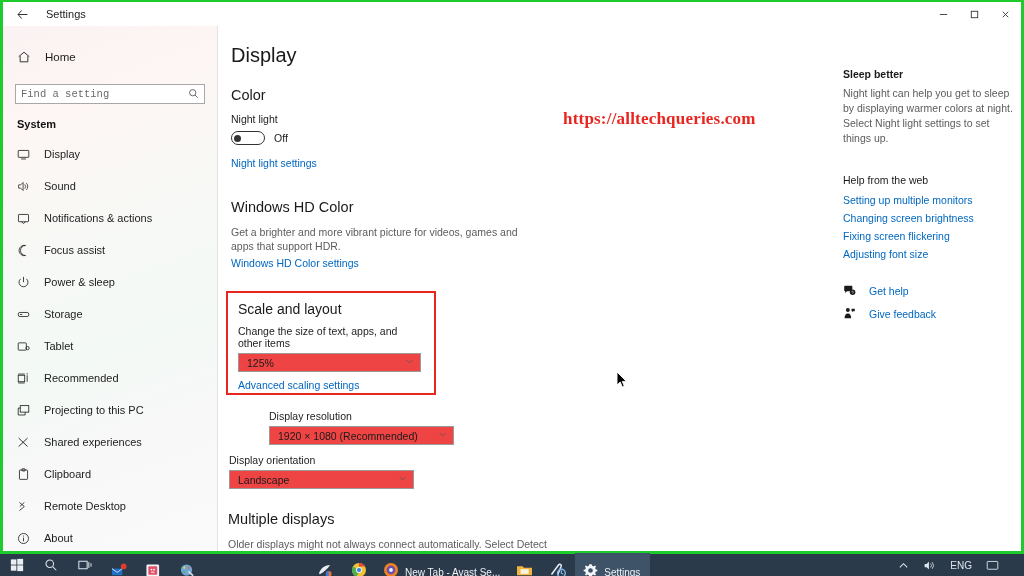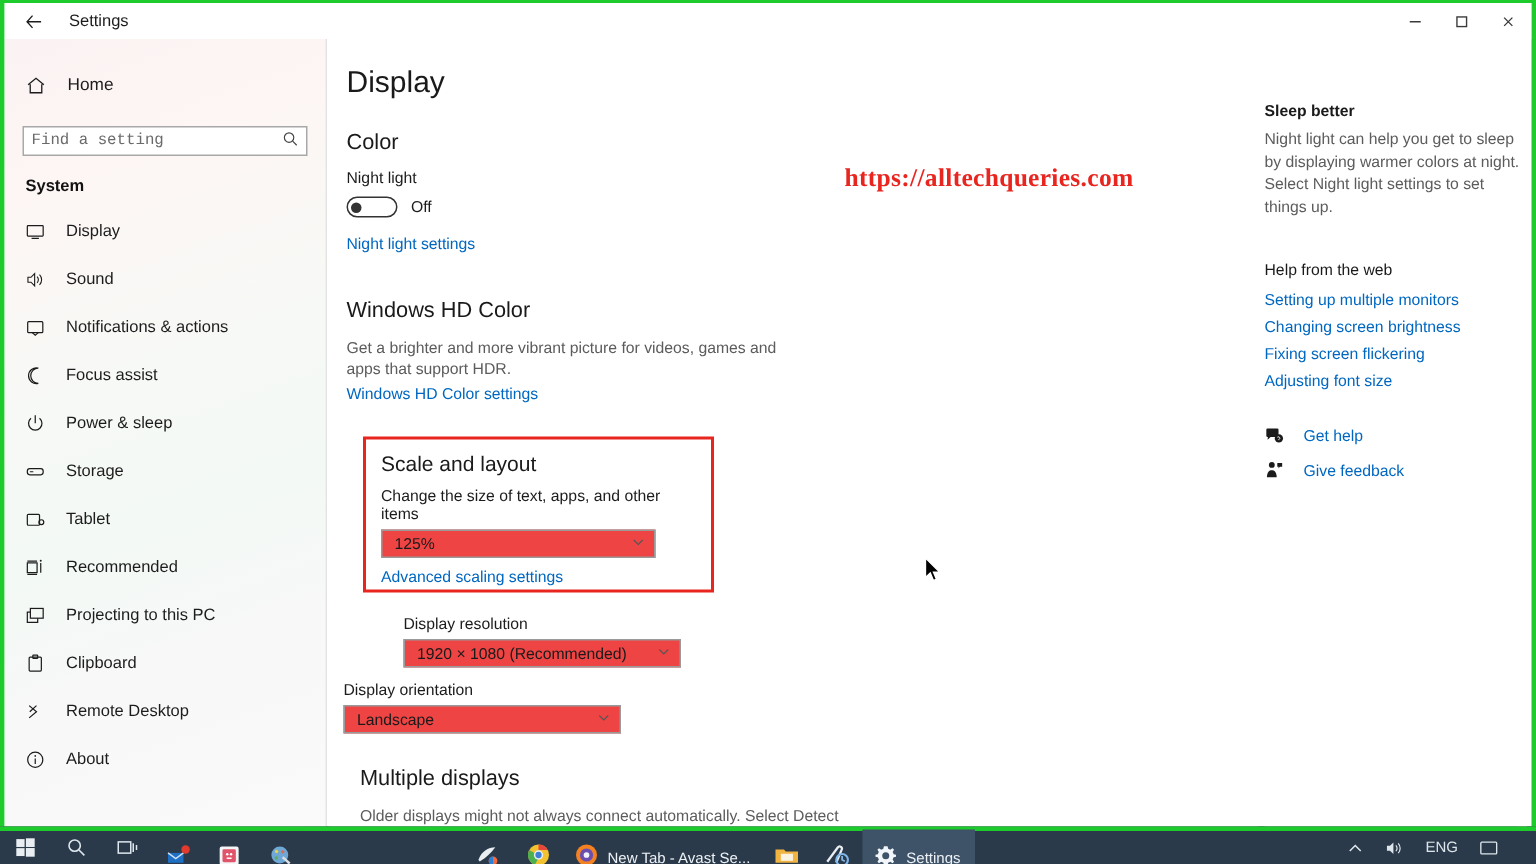--- a/index.html
+++ b/index.html
@@ -140,30 +140,30 @@
     border: 1px solid #9a9a9a; background: #ef4444;
     display: flex; align-items: center; justify-content: space-between;
     padding: 0 6px 0 8px;
     font-size: 10.5px; color: #1a1a1a;
     margin-top: 4px;
   }
   .combo .chev { color: #555; font-size: 9px; }
 
   
   #scale-box {
-    position: absolute; left: 23px; top: 265px;
-    width: 234px; height: 104px;
+    position: absolute; left: 7px; top: 265px;
+    width: 210px; height: 104px;
     border: 2px solid #e8251f;
     padding: 8px 10px 0 10px;
   }
   #scale-box .sec-title { margin-bottom: 8px; font-size: 14px; }
 
   #res-block { position: absolute; left: 10px; top: 384px; margin-left: 40px; }
   #orient-block { position: absolute; left: 10px; top: 428px; }
-  #multi-block { position: absolute; left: 21px; top: 485px; }
+  #multi-block { position: absolute; left: 9px; top: 485px; }
 
   
   #cursor {
     position: absolute; left: 397px; top: 345px;
     width: 12px; height: 18px;
   }
 
   
   #rightpanel {
     position: absolute; left: 840px; top: 24px;
@@ -371,20 +371,28 @@
         <div class="nav-item">
           <span class="ico">
             <svg width="13" height="13" viewBox="0 0 16 16">
               <rect x="4" y="2" width="10.5" height="8" stroke="#1c1c1c" stroke-width="1" fill="none"></rect>
               <path d="M4 5 L1.5 5 L1.5 13.5 L10 13.5 L10 10" stroke="#1c1c1c" stroke-width="1" fill="none"></path>
             </svg>
           </span>
           <span class="lbl">Projecting to this PC</span>
         </div>
 
+        <div class="nav-item">
+          <span class="ico">
+            <svg width="13" height="13" viewBox="0 0 16 16">
+              <path d="M2 2.5 L13 13 M13 2.5 L2 13" stroke="#1c1c1c" stroke-width="1.1" fill="none"></path>
+            </svg>
+          </span>
+          <span class="lbl">Shared experiences</span>
+        </div>
 
         <div class="nav-item">
           <span class="ico">
             <svg width="13" height="13" viewBox="0 0 16 16">
               <rect x="3" y="2.5" width="10" height="11.5" rx="0.8" stroke="#1c1c1c" stroke-width="1" fill="none"></rect>
               <rect x="6" y="1" width="4" height="2.6" rx="0.5" stroke="#1c1c1c" stroke-width="1" fill="none"></rect>
             </svg>
           </span>
           <span class="lbl">Clipboard</span>
         </div>

